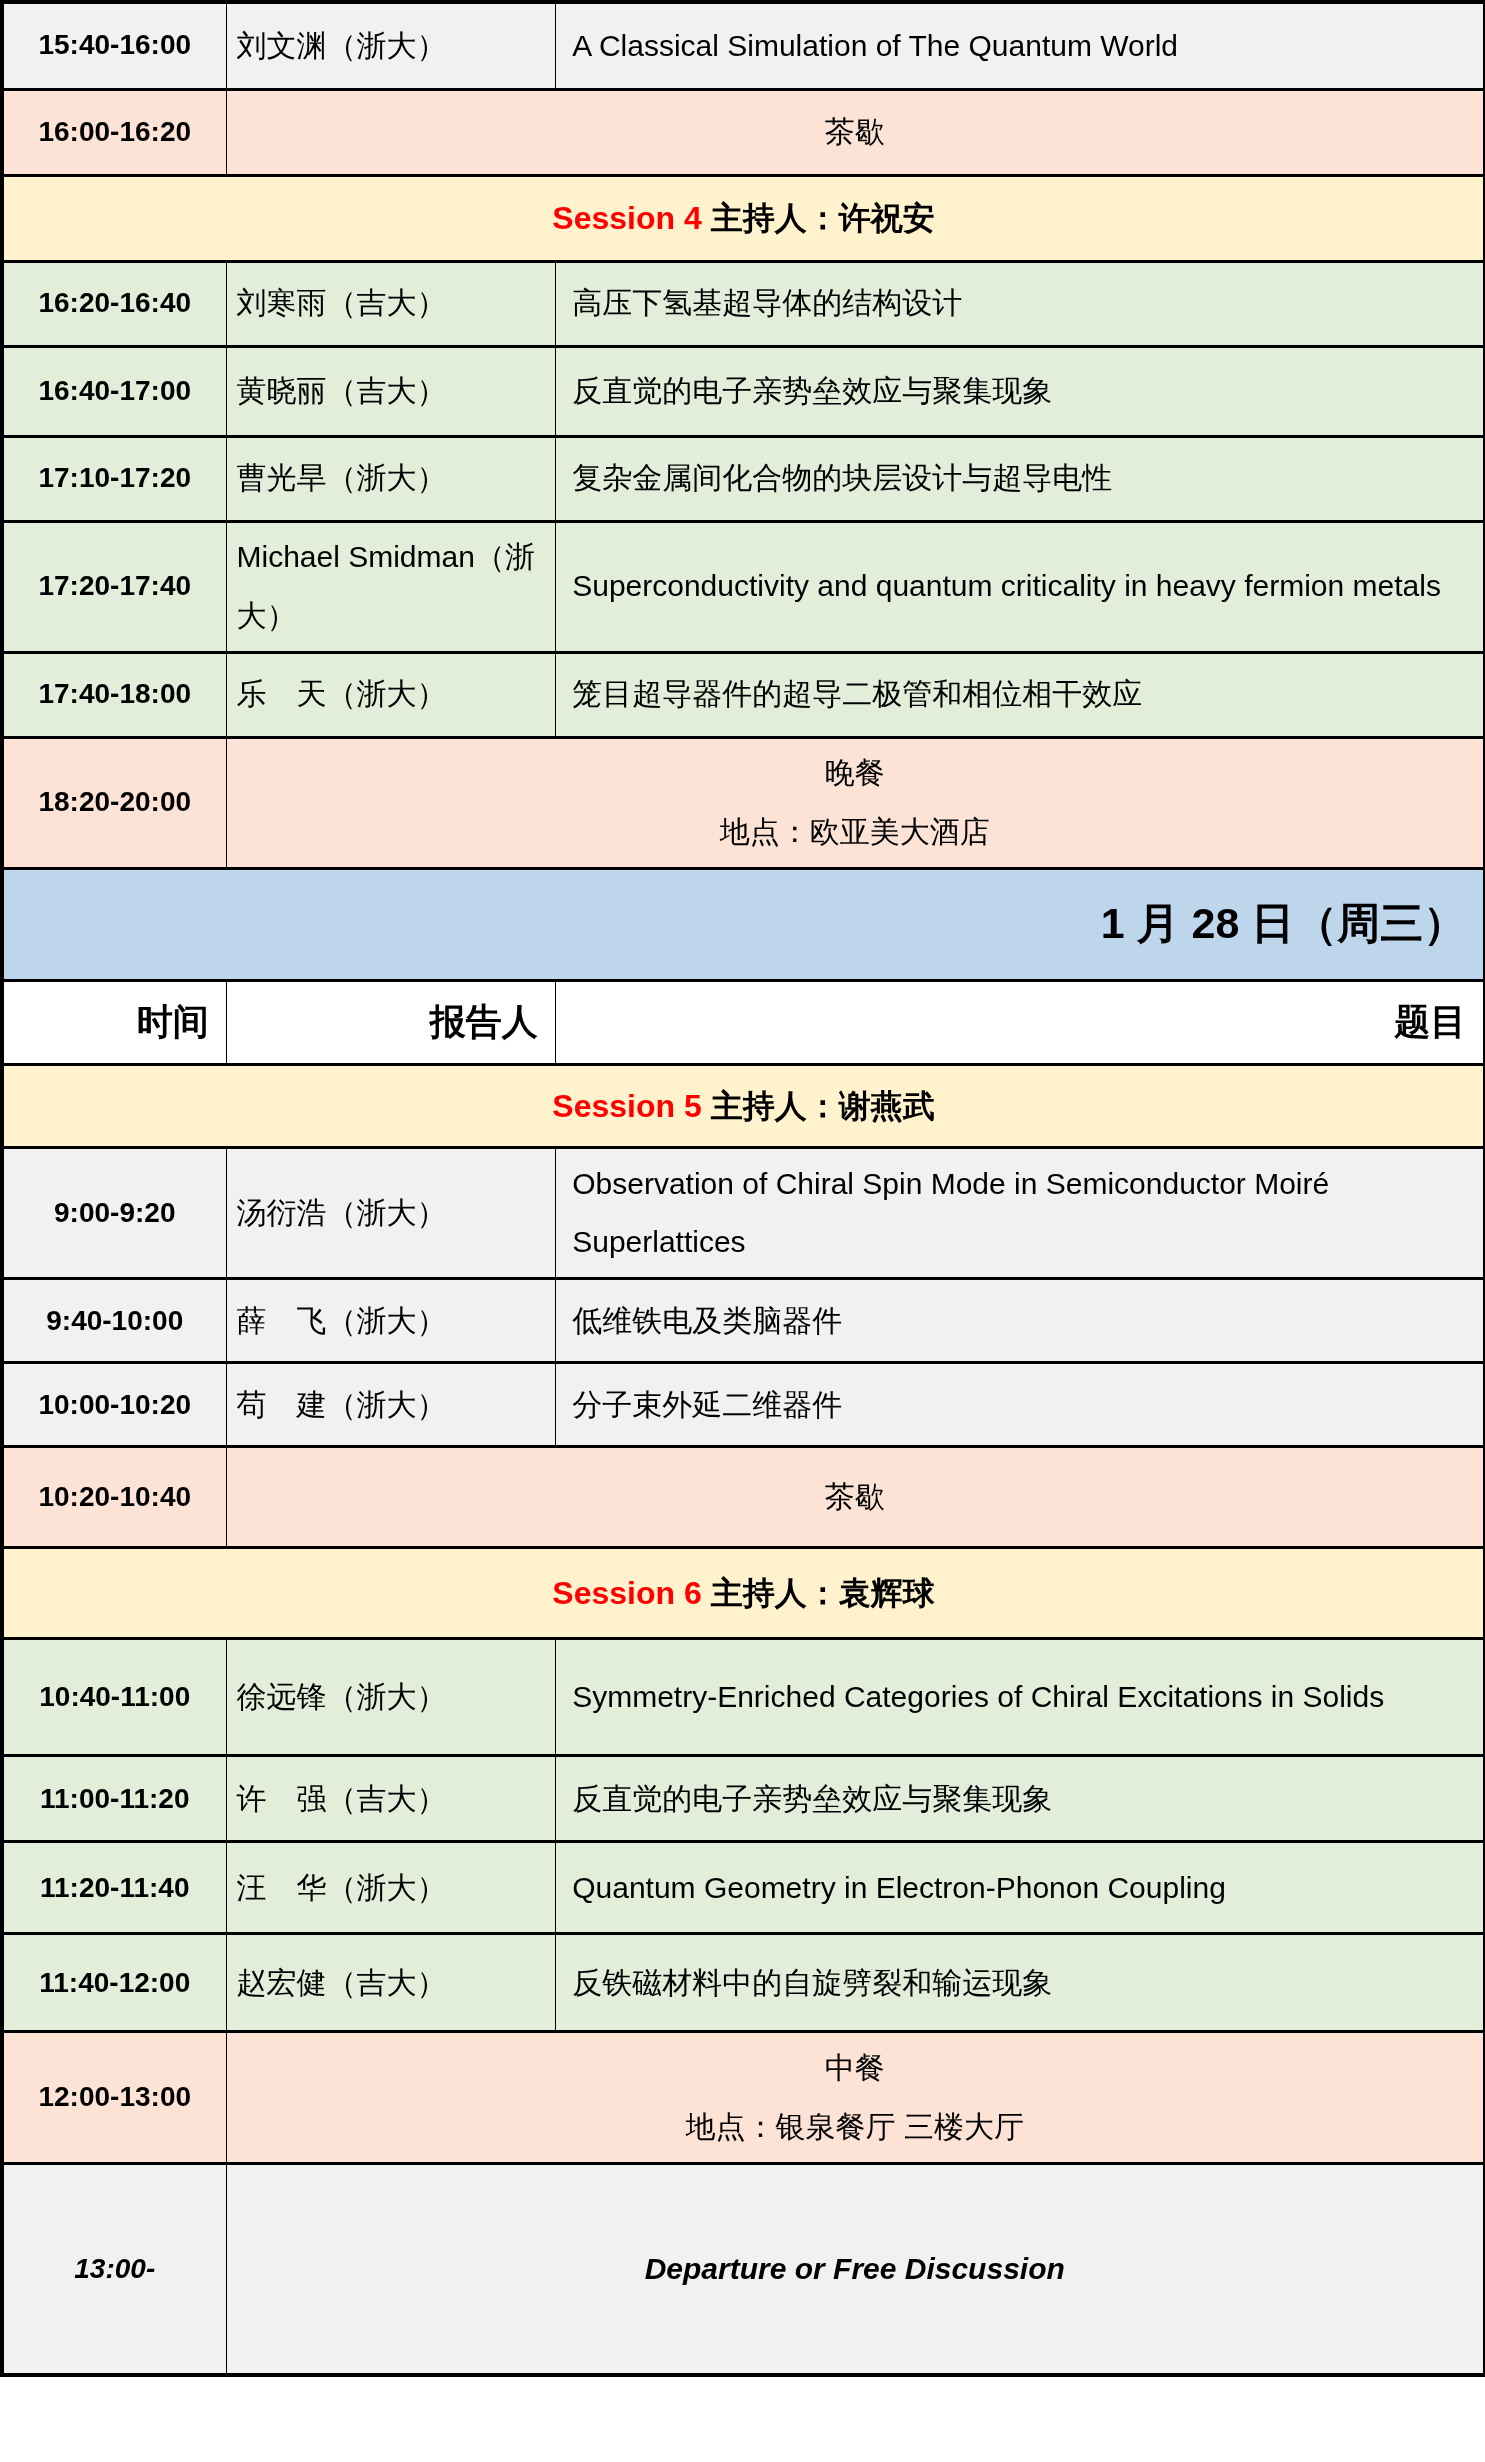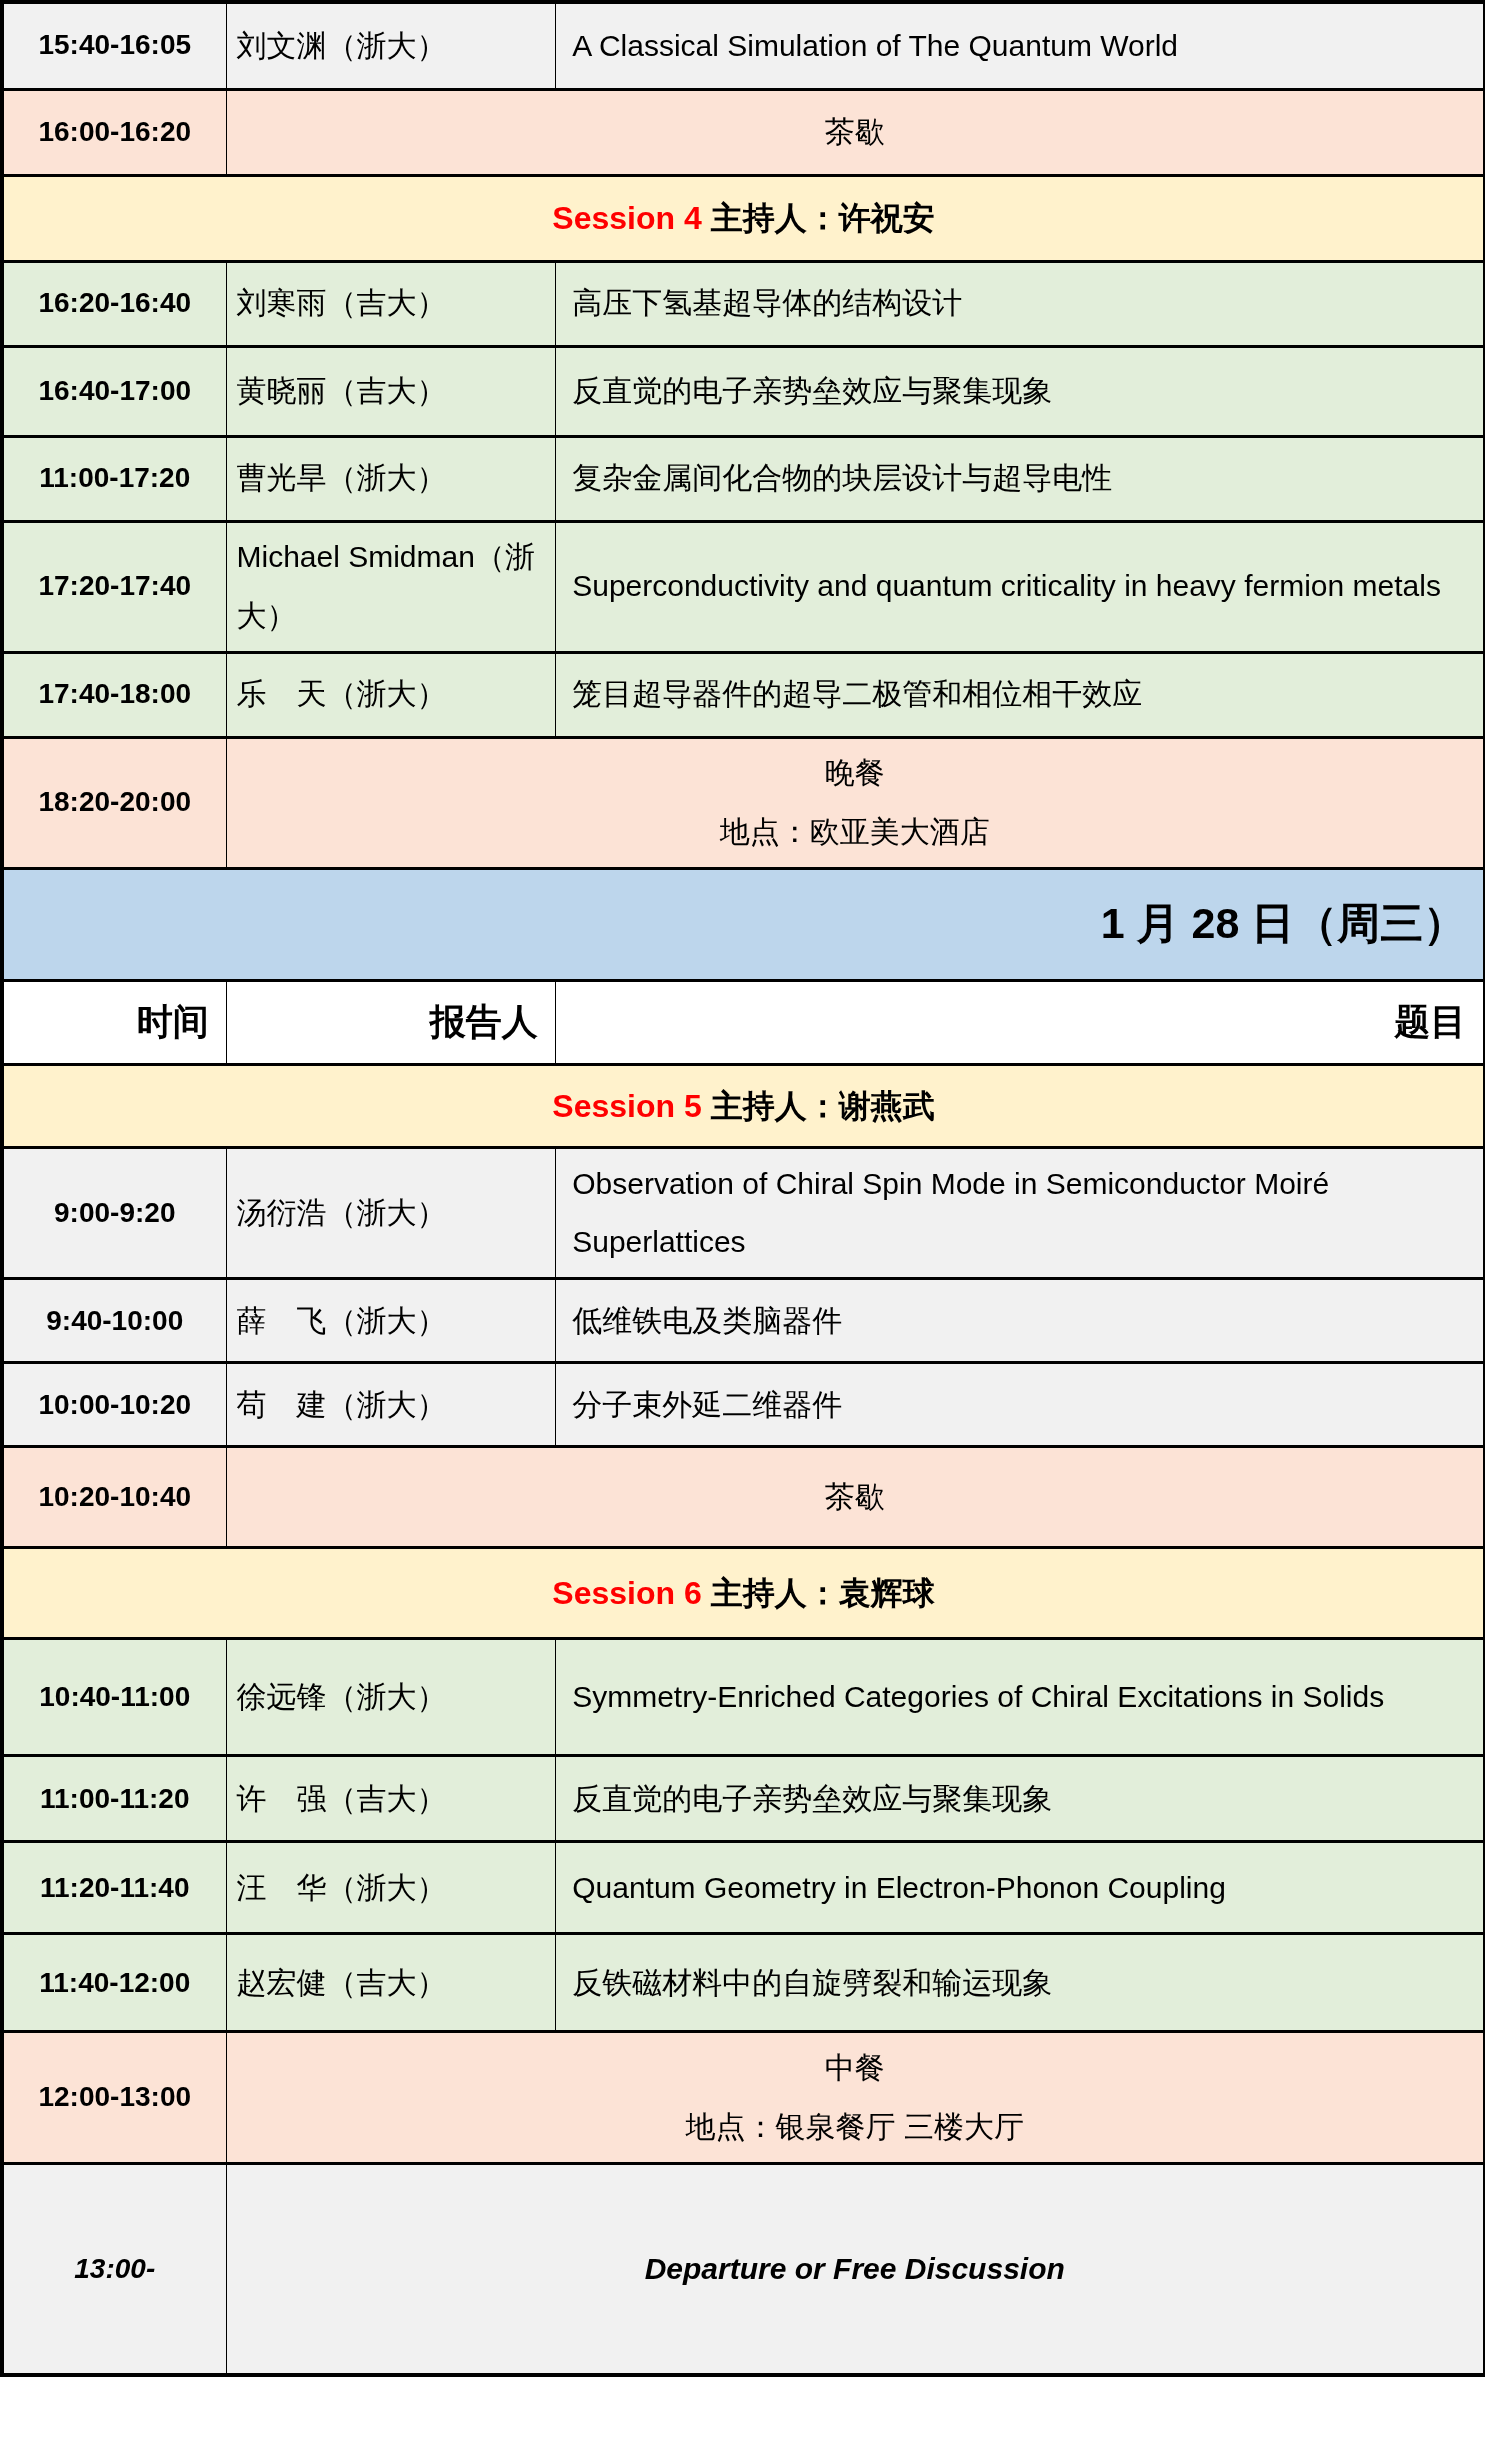--- a/index.html
+++ b/index.html
@@ -81,21 +81,21 @@
 
 <div class="page">
   <table class="schedule">
     <colgroup>
       <col style="width:224px">
       <col style="width:329px">
       <col style="width:930px">
     </colgroup>
     <tbody id="schedule-body">
         <tr style="height: 87px;">
-          <td class="time-cell bg-gray">15:40-16:05</td>
+          <td class="time-cell bg-gray">15:40-16:00</td>
           <td class="speaker-cell bg-gray">刘文渊（浙大）</td>
           <td class="title-cell bg-gray">A Classical Simulation of The Quantum World</td>
         </tr>
         <tr style="height: 86px;">
           <td class="time-cell bg-pink">16:00-16:20</td>
           <td class="merged-center bg-pink" colspan="2">茶歇</td>
         </tr>
         <tr style="height: 86px;">
           <td class="session-cell bg-yellow" colspan="3"><span class="session-label">Session 4</span>  <span class="session-host">主持人：许祝安</span></td>
         </tr>
@@ -103,21 +103,21 @@
           <td class="time-cell bg-green">16:20-16:40</td>
           <td class="speaker-cell bg-green">刘寒雨（吉大）</td>
           <td class="title-cell bg-green">高压下氢基超导体的结构设计</td>
         </tr>
         <tr style="height: 90px;">
           <td class="time-cell bg-green">16:40-17:00</td>
           <td class="speaker-cell bg-green">黄晓丽（吉大）</td>
           <td class="title-cell bg-green">反直觉的电子亲势垒效应与聚集现象</td>
         </tr>
         <tr style="height: 85px;">
-          <td class="time-cell bg-green">11:00-17:20</td>
+          <td class="time-cell bg-green">17:10-17:20</td>
           <td class="speaker-cell bg-green">曹光旱（浙大）</td>
           <td class="title-cell bg-green">复杂金属间化合物的块层设计与超导电性</td>
         </tr>
         <tr style="height: 112px;">
           <td class="time-cell bg-green">17:20-17:40</td>
           <td class="speaker-cell bg-green">Michael Smidman（浙大）</td>
           <td class="title-cell bg-green">Superconductivity and quantum criticality in heavy fermion metals</td>
         </tr>
         <tr style="height: 85px;">
           <td class="time-cell bg-green">17:40-18:00</td>

